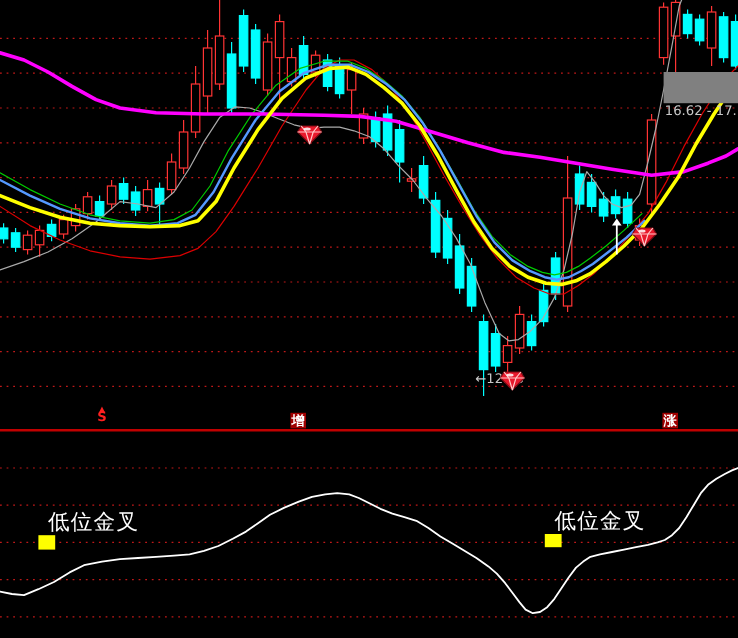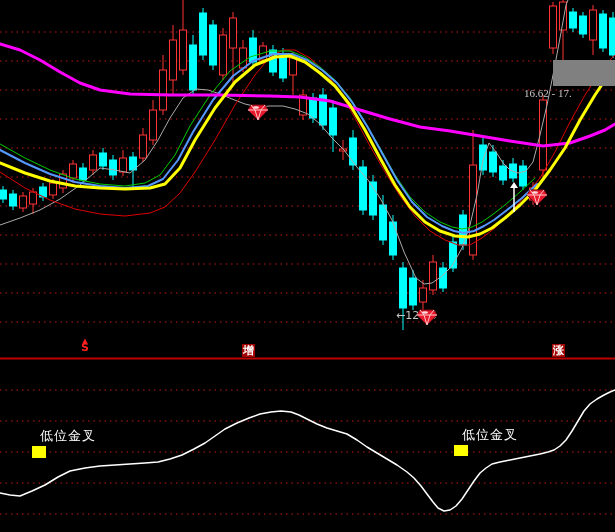--- a/index.html
+++ b/index.html
@@ -5,21 +5,21 @@
   html,body{margin:0;padding:0;background:#000;}
   .screen{position:relative;width:615px;height:532px;background:#000;overflow:hidden;
           font-family:"DejaVu Sans","Liberation Sans",sans-serif;}
   .screen svg.canvas{position:absolute;left:0;top:0;z-index:0;}
   .overlay{position:absolute;z-index:2;white-space:nowrap;}
   .lbl-gray{color:#c8c8c8;font-size:11px;line-height:12px;}
   .s-marker{color:#ff2020;font-weight:bold;text-align:center;line-height:7px;font-size:11px;}
   .s-marker .tri{display:block;font-size:7px;line-height:6px;color:#ff2020;}
   .badge{background:#a00000;color:#fff;font-size:11px;line-height:13px;width:13px;height:13px;
          text-align:center;font-weight:bold;}
-  .gc-label{color:#fff;font-size:13px;line-height:14px;letter-spacing:1px;}
+  .gc-label{color:#fff;font-size:18px;line-height:14px;letter-spacing:1px;}
   .gem{position:absolute;z-index:3;width:22px;height:17px;}
   .tooltip-box{position:absolute;z-index:1;background:#808080;}
 </style>
 </head>
 <body>
 
 <div class="screen">
   <svg class="canvas" width="615" height="532">
       <line x1="0" y1="32" x2="615" y2="32" stroke="#ff2222" stroke-width="1" stroke-dasharray="1.5 4" opacity="0.75"></line>
       <line x1="0" y1="61" x2="615" y2="61" stroke="#ff2222" stroke-width="1" stroke-dasharray="1.5 4" opacity="0.75"></line>
@@ -357,21 +357,21 @@
       <polyline points="0,493 10,495 20,496 32,491 45,485 58,477 70,471 85,468 100,466 115,465 130,464 145,463 158,462 170,459 182,455 194,449 205,443 215,436 225,429 237,423 249,418 260,414 271,412 281,411 291,412 299,415 307,419 317,424 327,428 337,431 347,434 357,440 367,447 377,453 387,459 397,465 407,472 414,478 421,486 427,494 433,502 438,508 444,511 450,510 456,506 462,499 468,490 474,481 480,473 486,468 492,464 500,462 510,460 520,458 530,456 540,454 548,452 554,450 560,446 566,440 572,431 578,421 584,411 590,404 597,399 604,395 610,392 615,390" fill="none" stroke="#ffffff" stroke-width="1.5" stroke-linejoin="round" stroke-linecap="round"></polyline>
       <rect x="32" y="446" width="14" height="12" fill="#ffff00"></rect>
       <rect x="454" y="445" width="14" height="11" fill="#ffff00"></rect>
       <g>
         <line x1="514" y1="186" x2="514" y2="212" stroke="#fff" stroke-width="1.5"></line>
         <polygon points="510,188 518,188 514,182" fill="#fff"></polygon>
       </g>
     </svg>
 
   <div class="overlay tooltip-box" style="left: 553px; top: 60px; width: 62px; height: 26px;"></div>
-  <div class="overlay lbl-gray" style="left: 524px; top: 87px; font-family: Liberation Serif, serif;">16.62 - 17.</div>
+  <div class="overlay lbl-gray" style="left: 554px; top: 87px;">16.62 - 17.</div>
   <div class="overlay lbl-gray" style="left: 396px; top: 310px;">←12.45</div>
 
   <div class="overlay s-marker" style="left: 81px; top: 338px;">
     <span class="tri">▲</span>
     <span>S</span>
   </div>
   <div class="overlay badge" style="left: 242px; top: 344px;">增</div>
   <div class="overlay badge" style="left: 552px; top: 344px;">涨</div>
 
   <div class="overlay gc-label" style="left: 40px; top: 429px;">低位金叉</div>

